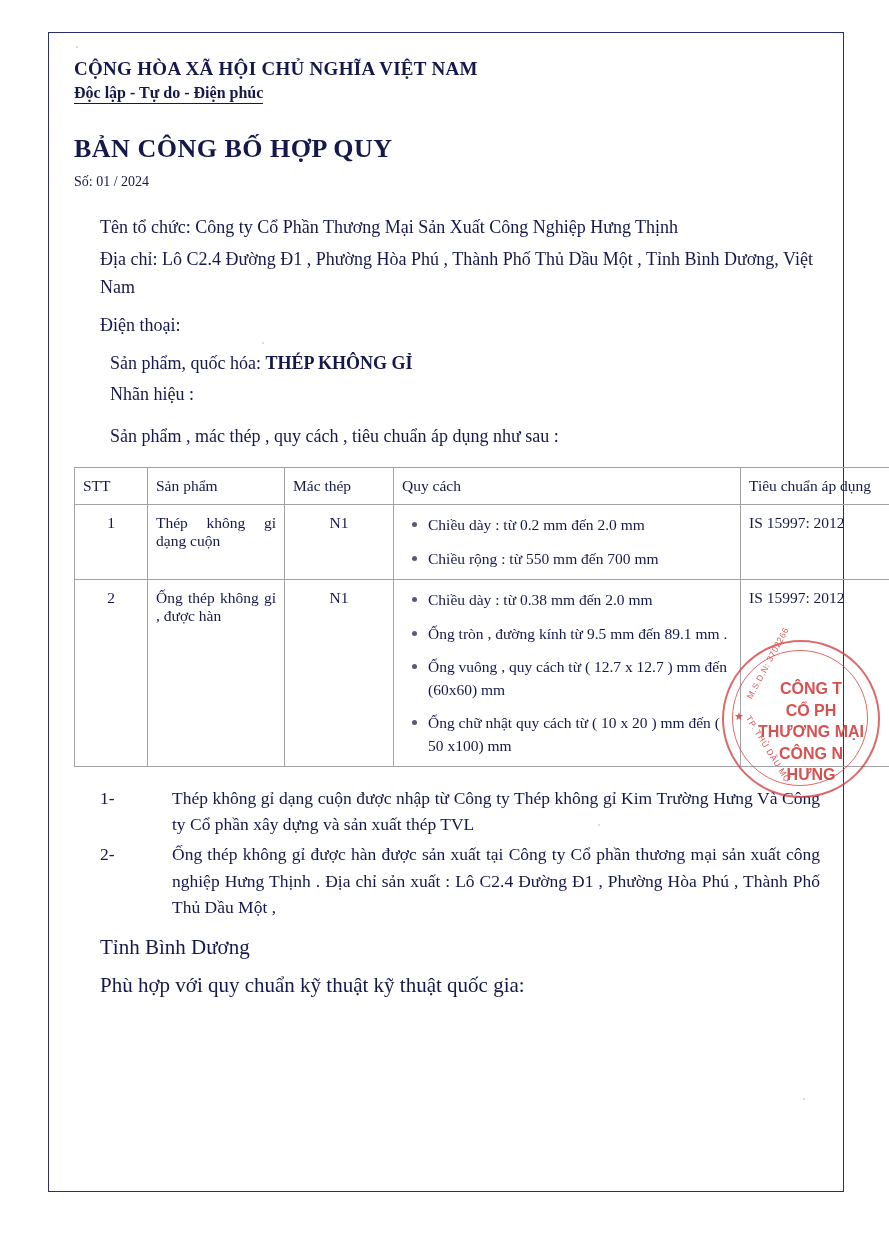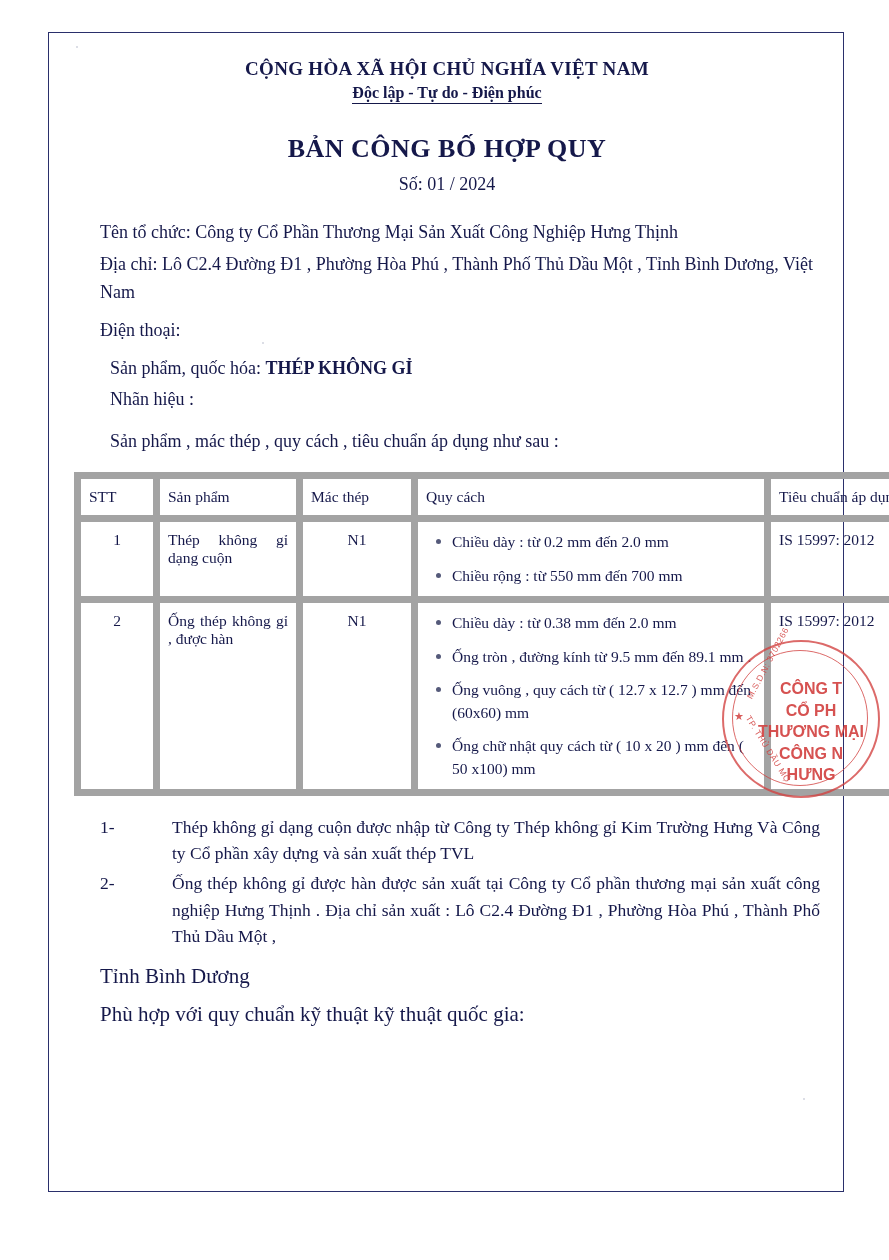--- a/index.html
+++ b/index.html
@@ -28,21 +28,21 @@
   }
 
   .content {
     position: absolute;
     left: 74px;
     top: 58px;
     width: 746px;
     box-sizing: border-box;
   }
 
-  .center { text-align: center; }
+  .center { }
 
   .national-title {
     font-weight: bold;
     font-size: 19px;
     letter-spacing: 0.3px;
     color: #15184a;
   }
   .national-sub {
     font-weight: bold;
     font-size: 16px;
@@ -54,21 +54,21 @@
   }
 
   .doc-title {
     font-weight: bold;
     font-size: 26px;
     margin-top: 30px;
     letter-spacing: 0.5px;
     color: #15184a;
   }
   .doc-number {
-    font-size: 18px;
+    font-size: 14px;
     margin-top: 10px;
     color: #15184a;
   }
 
   .para {
     font-size: 18px;
     line-height: 1.55;
     color: #15184a;
     margin-top: 10px;
   }
@@ -80,21 +80,21 @@
 
   
   table.spec {
     width: 746px;
     border-collapse: collapse;
     margin-top: 16px;
     color: #15184a;
     table-layout: fixed;
   }
   table.spec th, table.spec td {
-    border: 7px solid #a3a3a3;
+    border: 1px solid #a3a3a3;
     vertical-align: top;
     padding: 9px 8px;
     font-size: 15.5px;
     font-weight: normal;
   }
   table.spec th { text-align: left; }
   .col-stt { width: 56px; text-align: center; }
   .col-sp { width: 120px; }
   .col-mac { width: 92px; text-align: center; }
   .col-qc { width: 330px; }

